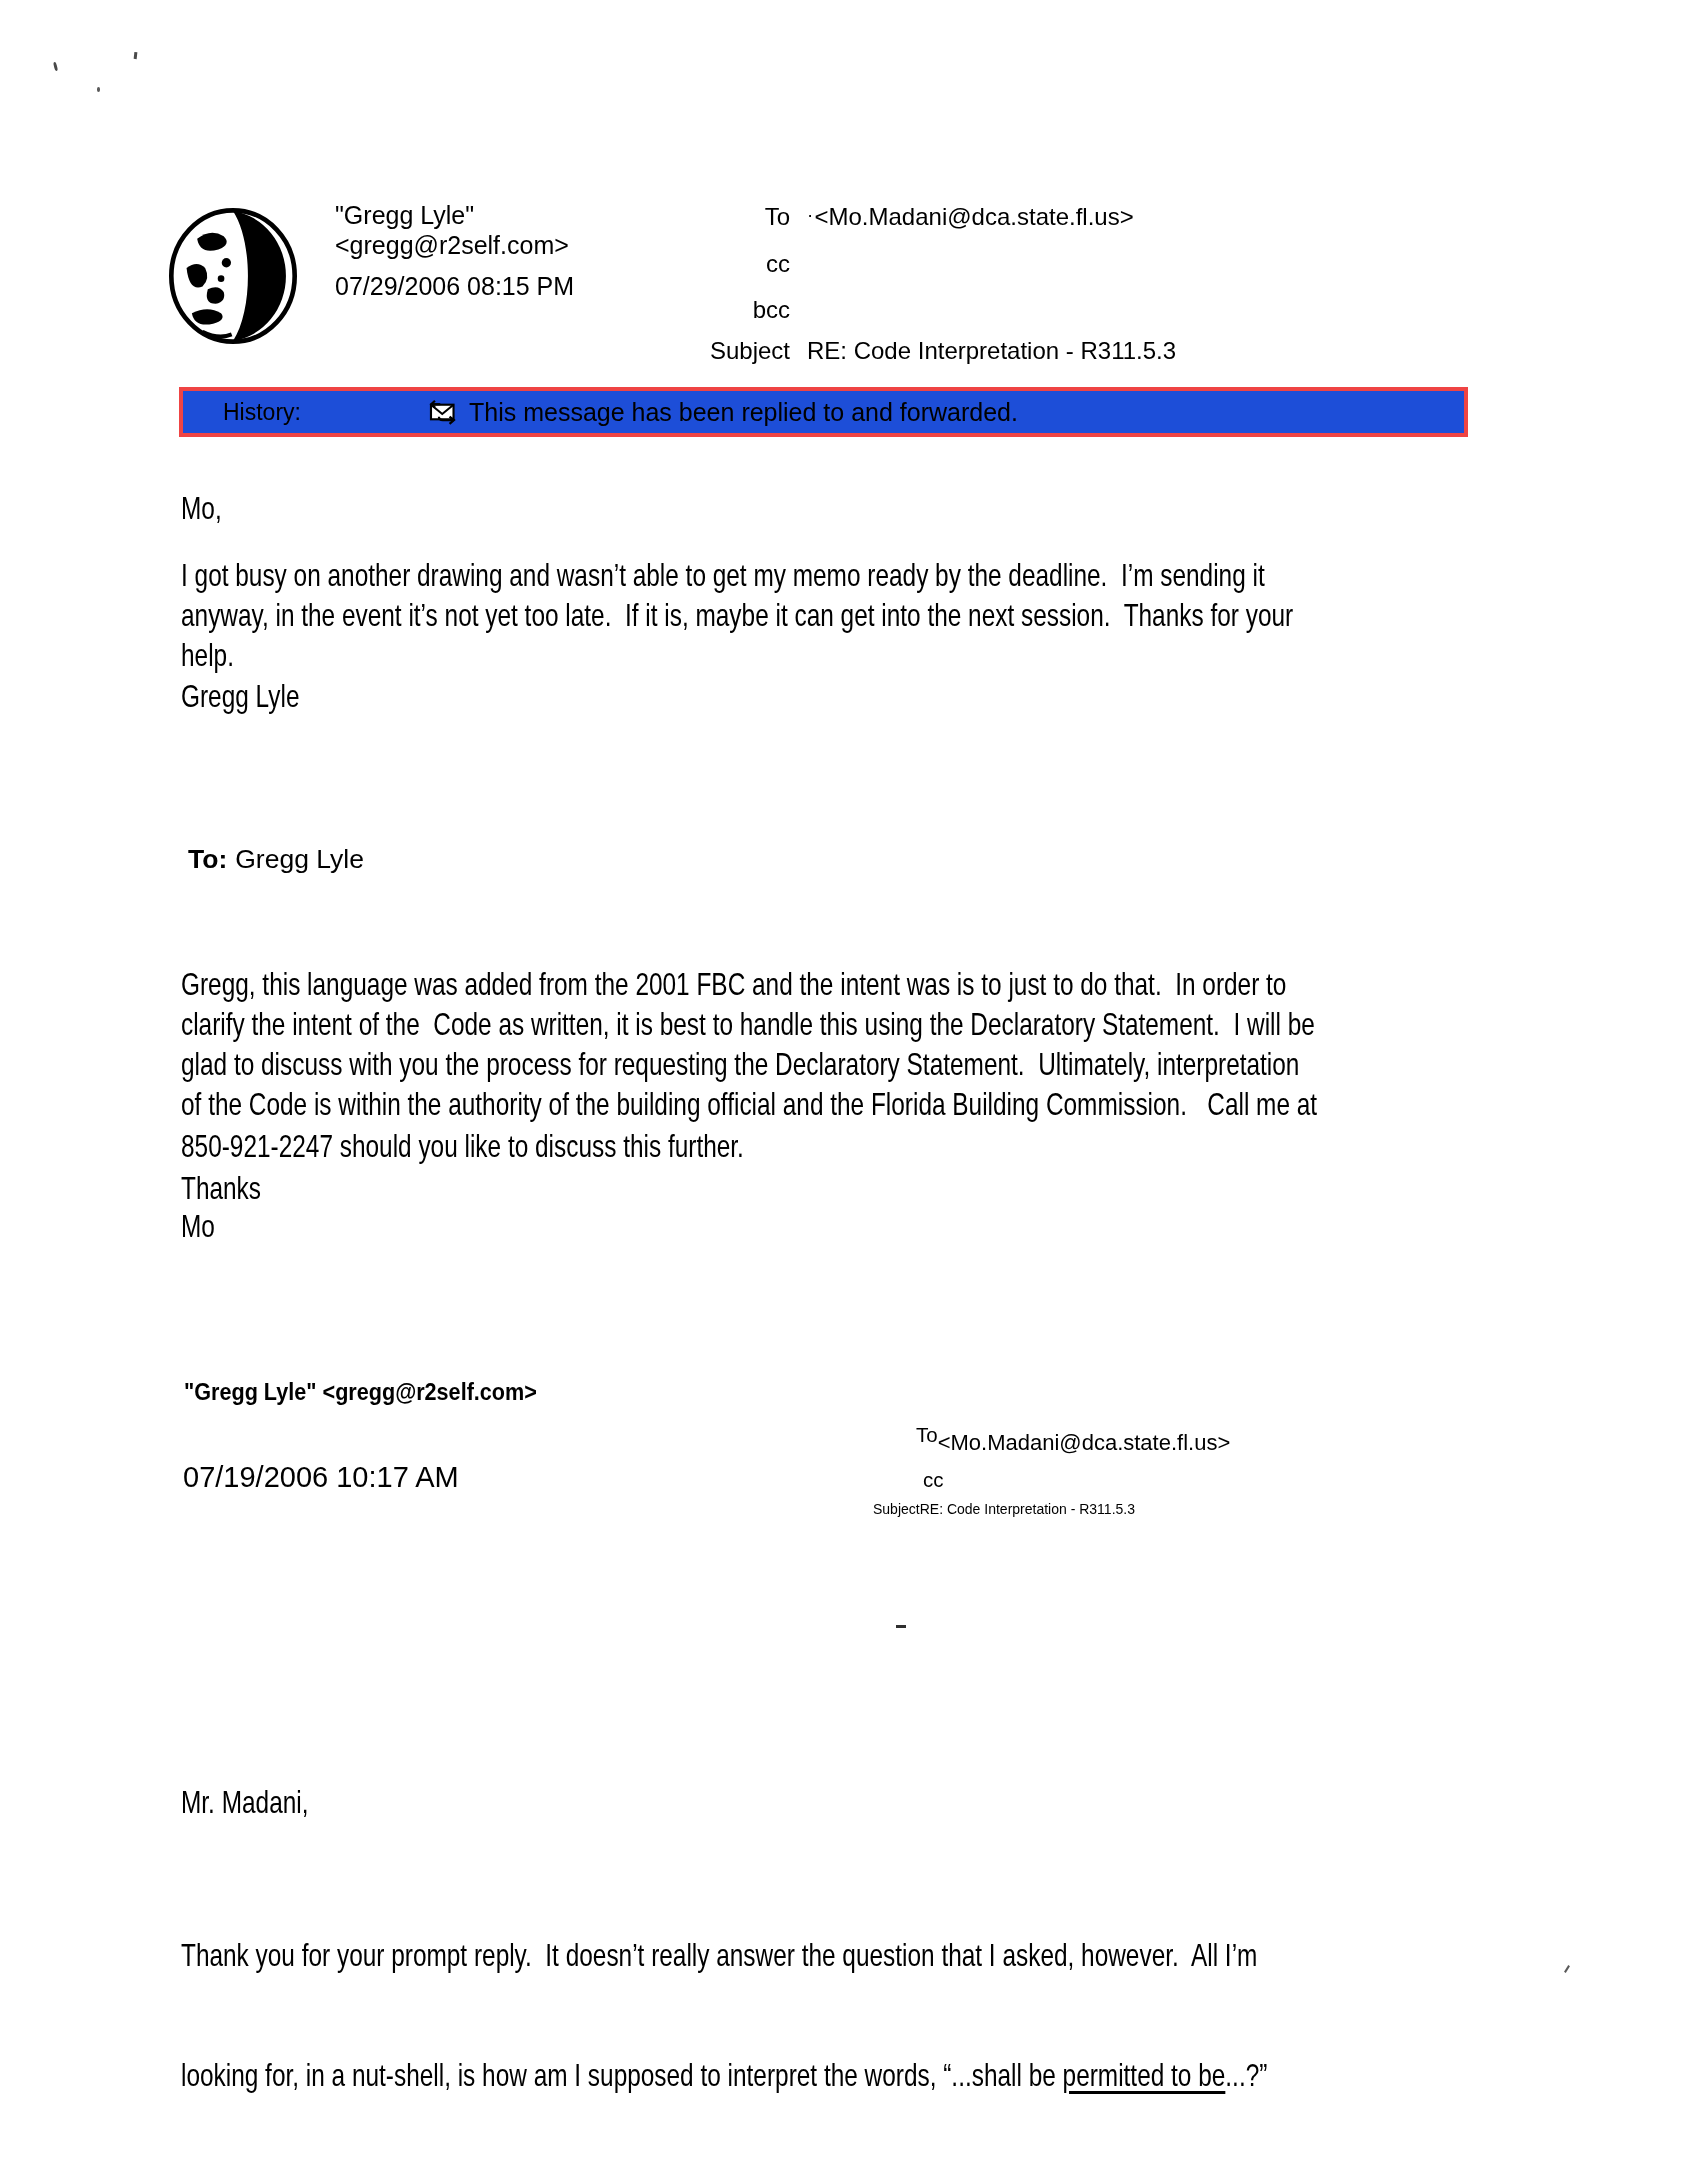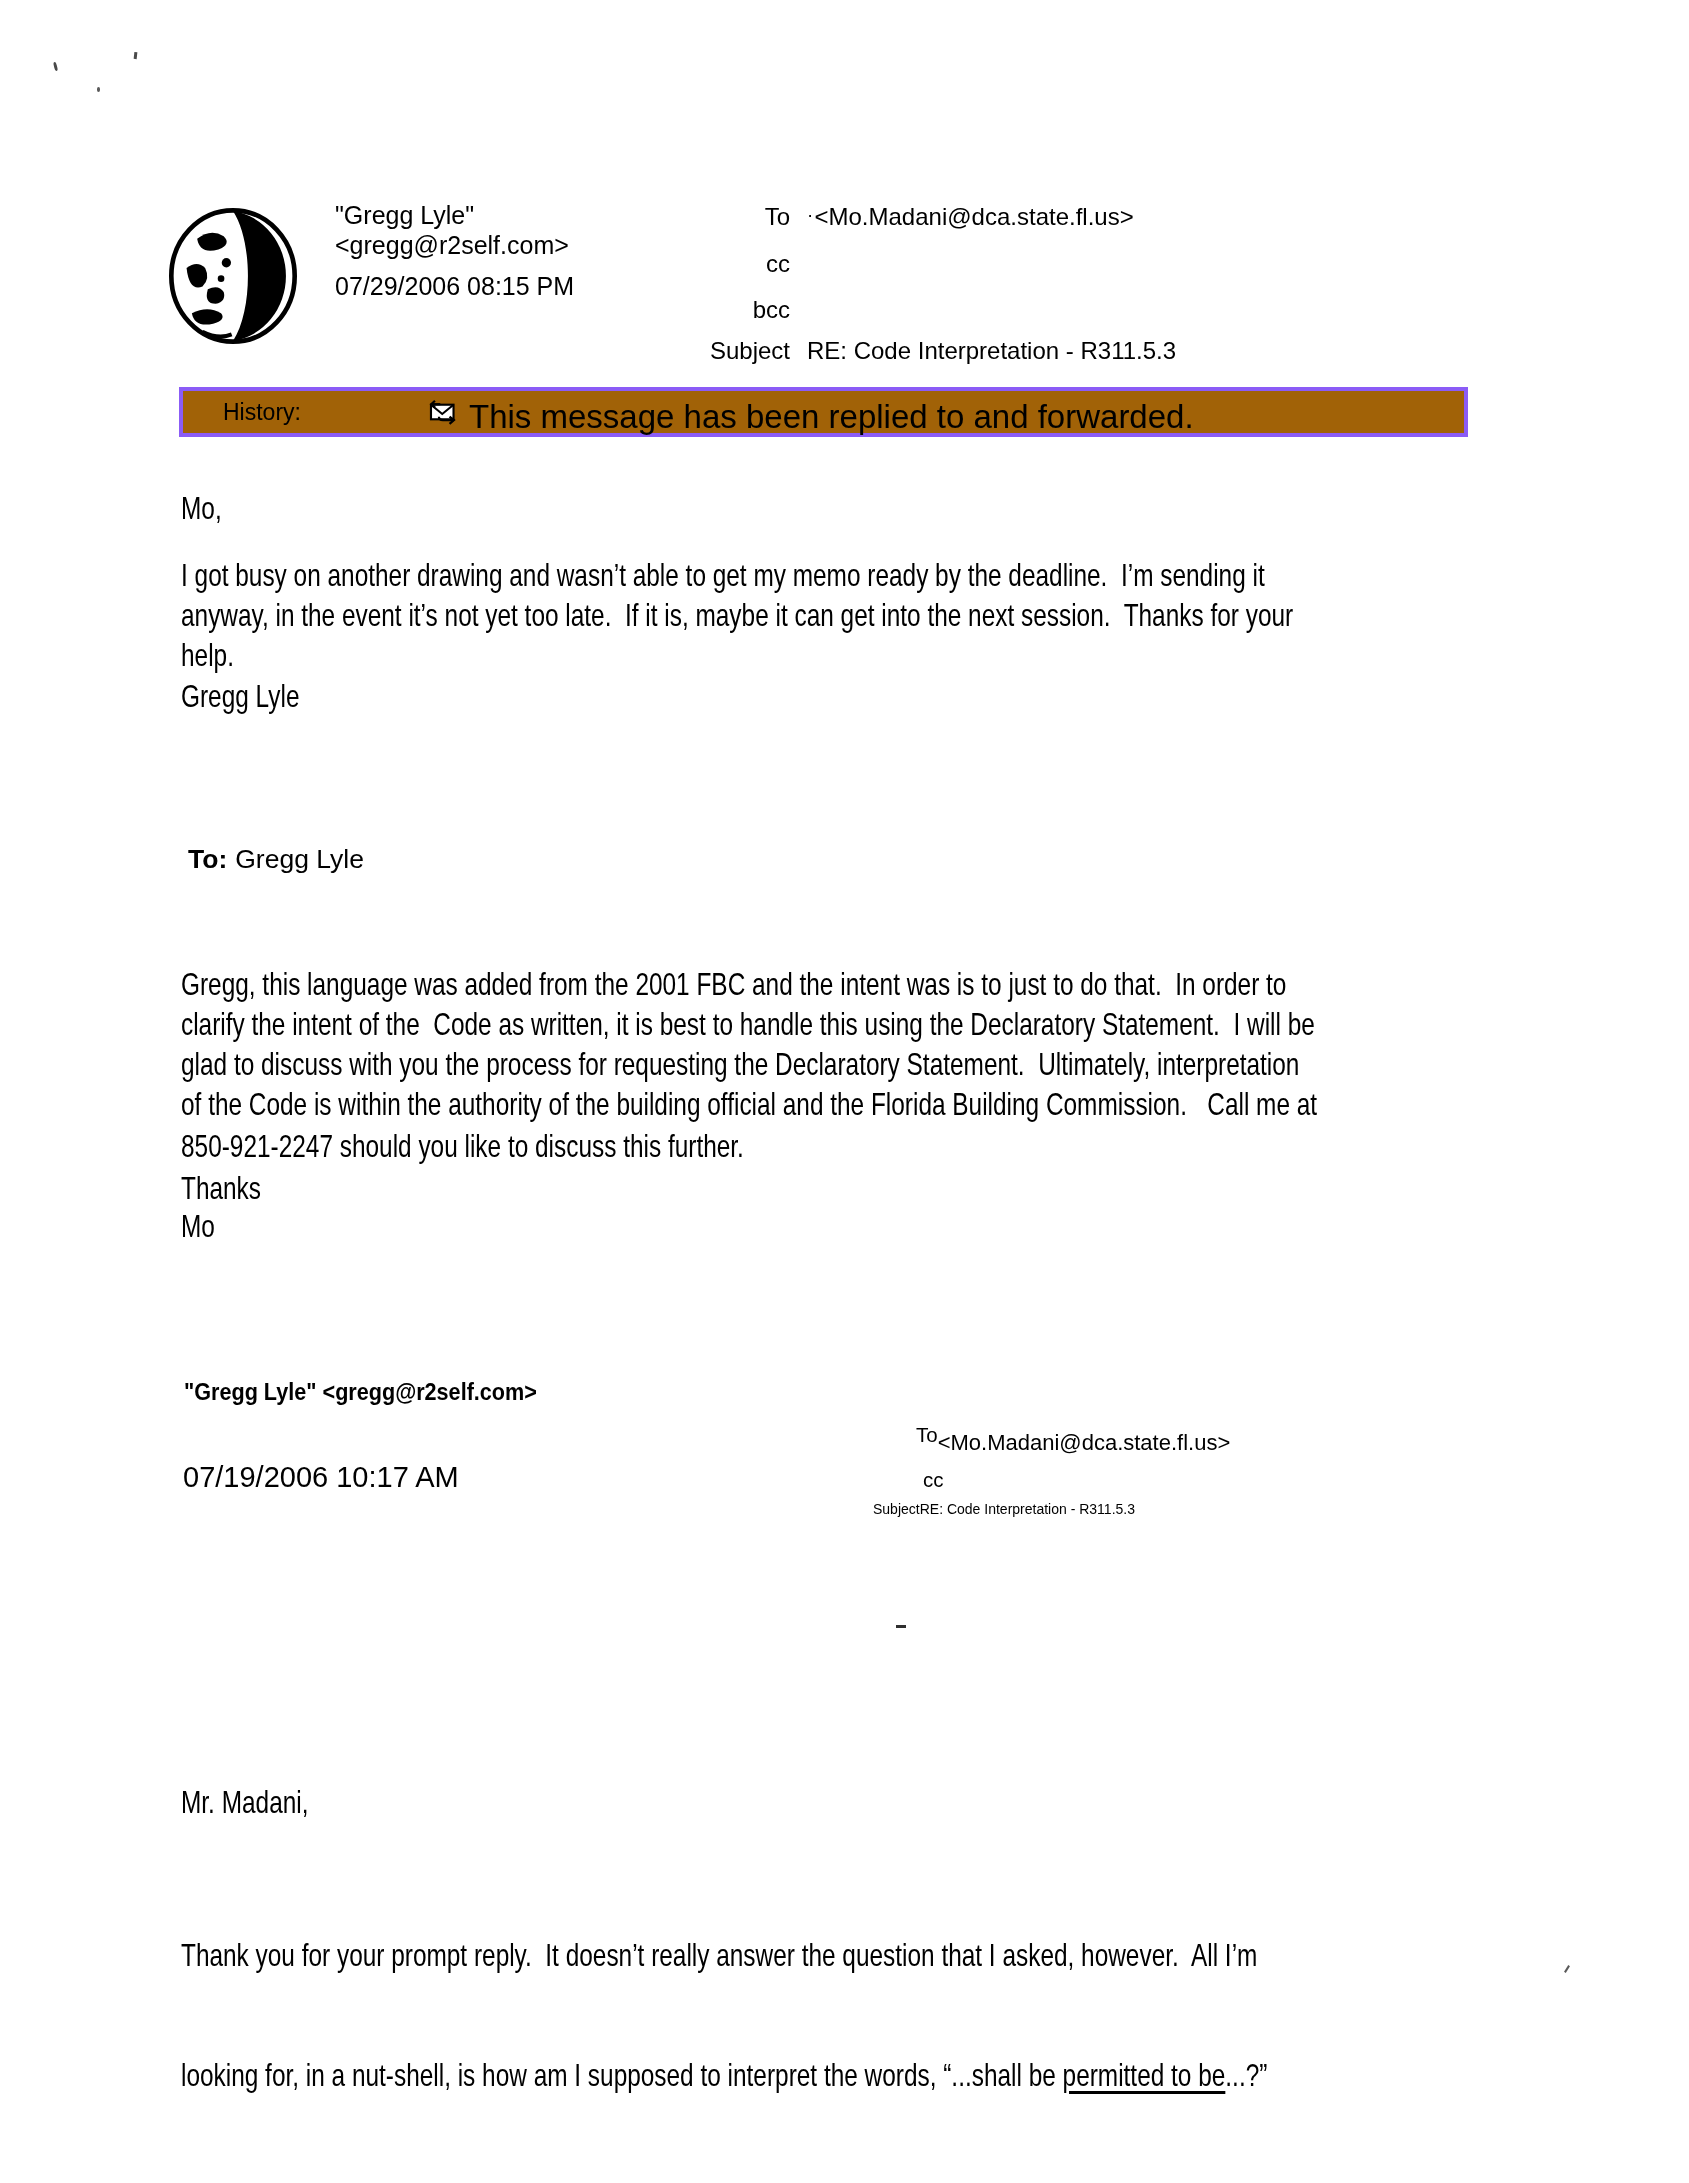--- a/index.html
+++ b/index.html
@@ -26,25 +26,25 @@
   .hrow .hlabel{display:inline-block;width:101px;text-align:right;}
   .hrow .hval{margin-left:17px;}
   .hrow-to{top:203px;}
   .hrow-cc{top:250px;}
   .hrow-bcc{top:296px;}
   .hrow-subject{top:337px;}
   .artifact-dot{font-size:18.6px;vertical-align:4px;margin-right:1.3px;}
   
   .history-bar{
     position:absolute;left:179px;top:387px;width:1289px;height:50px;
-    border:4px solid #8b5cf6;box-sizing:border-box;background:#a16207;
+    border:4px solid #ef4444;box-sizing:border-box;background:#1d4ed8;
   }
   .history-label{position:absolute;left:40px;top:8px;font-size:23px;}
   .history-icon{position:absolute;left:244px;top:6.6px;width:30.5px;height:28px;}
-  .history-message{position:absolute;left:286px;top:6.6px;font-size:33px;white-space:nowrap;}
+  .history-message{position:absolute;left:286px;top:6.6px;font-size:25px;white-space:nowrap;}
   
   .bodytext{
     position:absolute;left:181px;
     font-size:30.5px;line-height:40px;
     white-space:pre-wrap;
     transform:scaleX(0.80);transform-origin:0 0;
   }
   .b-greeting1{top:488px;}
   .b-para1{top:555px;}
   .b-sig1{top:676px;}

